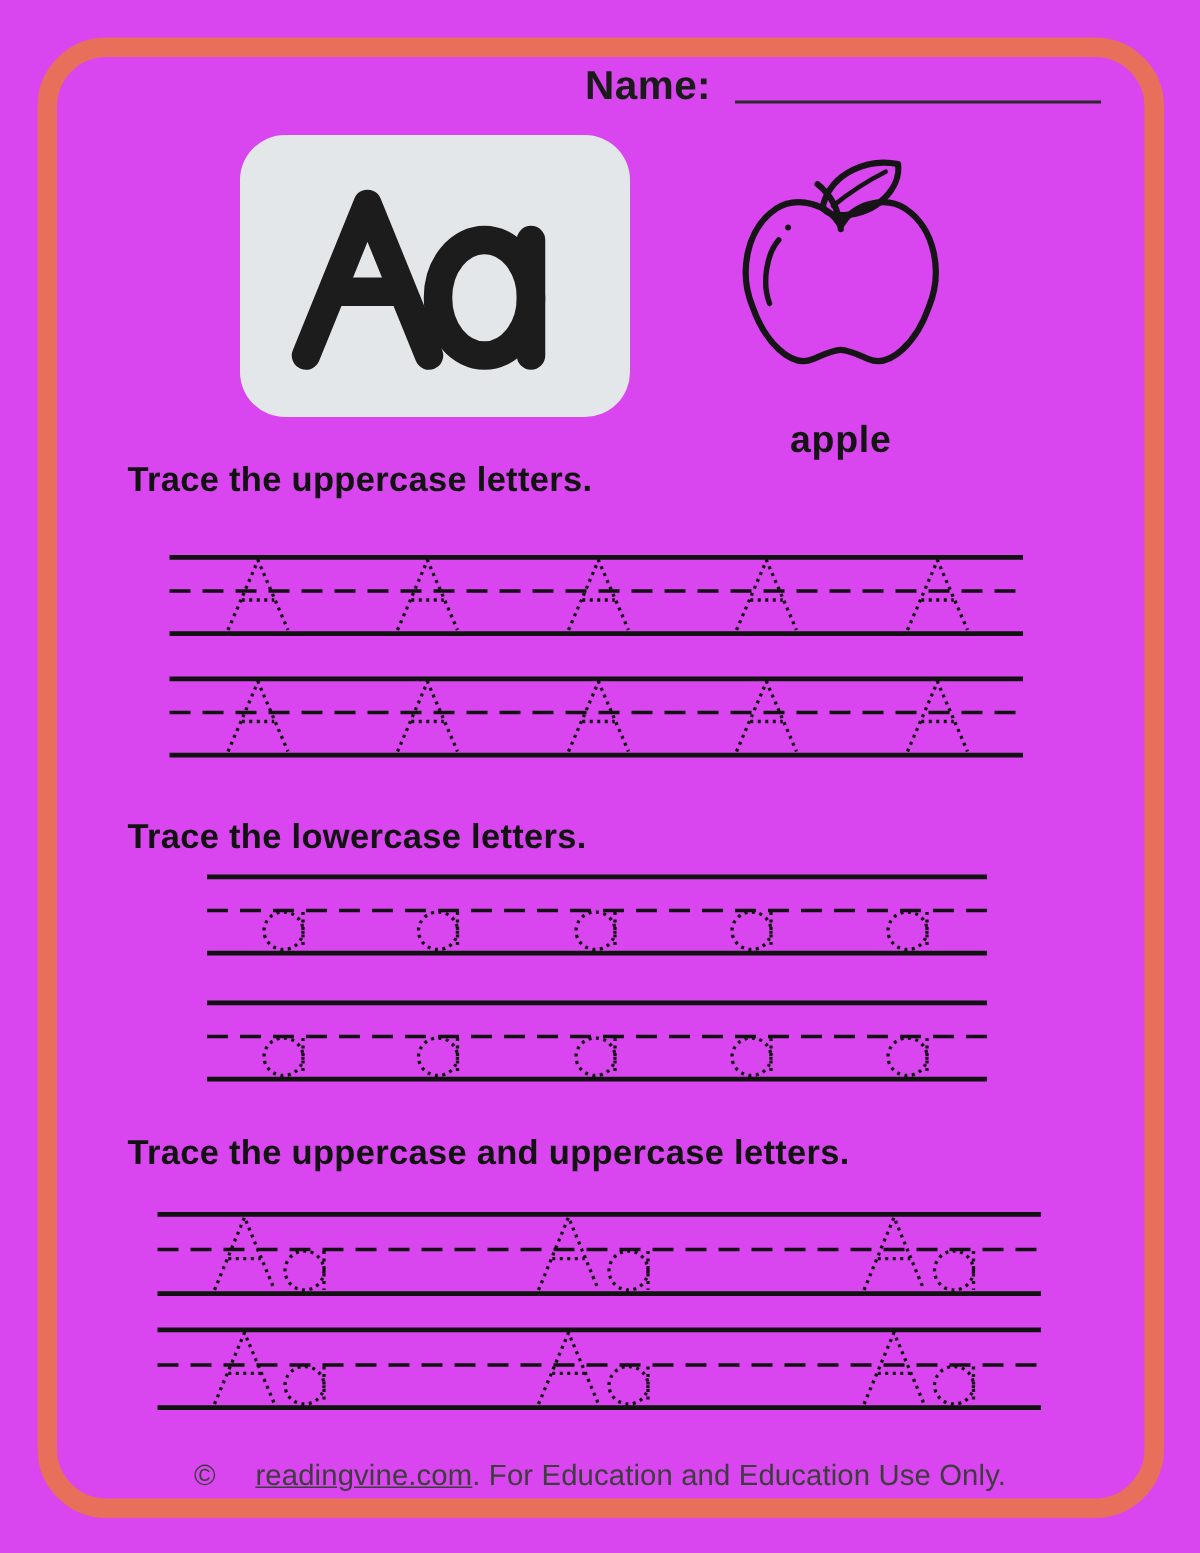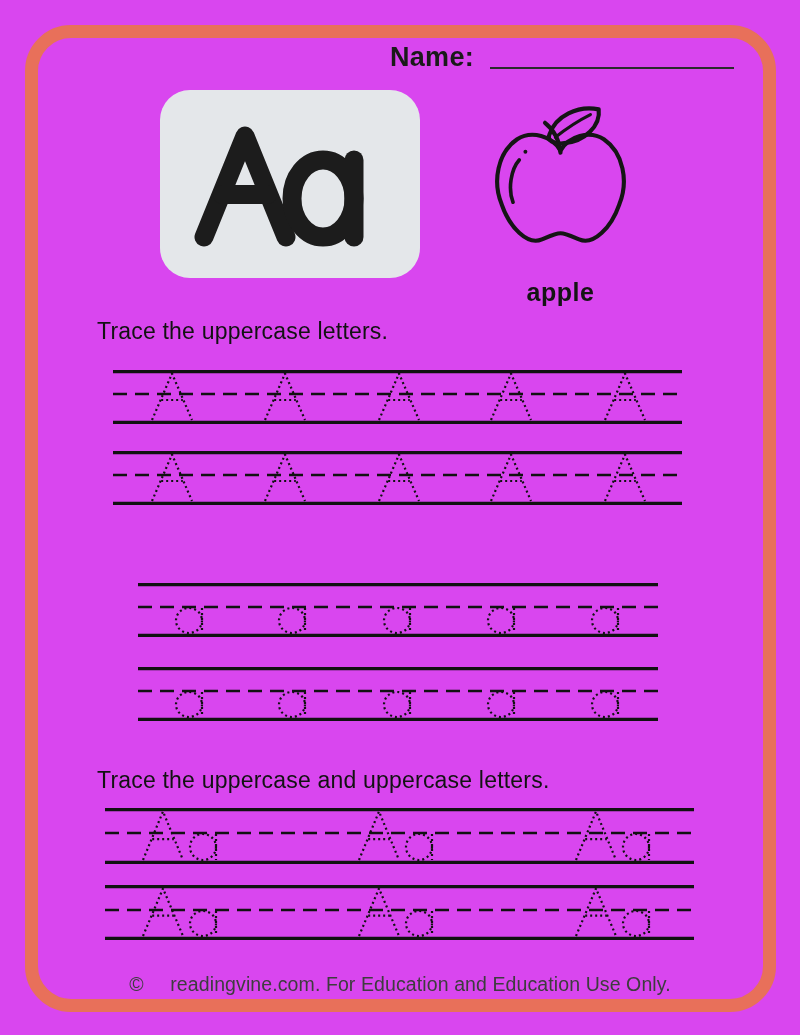--- a/index.html
+++ b/index.html
@@ -24,33 +24,33 @@
   }
   .letter-card{
     position:absolute;left:160px;top:90px;width:260px;height:188px;
     border-radius:30px;display:flex;align-items:center;justify-content:center;
   }
   .apple-fig{position:absolute;left:483px;top:98px;width:155px;text-align:center;}
   .apple-word{
     margin-top:16px;font-size:25px;font-weight:700;color:#141414;letter-spacing:.5px;
   }
   .section-heading{
-    position:absolute;left:85px;margin:12px;font-size:23px;font-weight:400;color:#121212;
+    position:absolute;left:85px;margin:0;font-size:23px;font-weight:700;color:#121212;
     letter-spacing:.2px;line-height:1.2;
   }
   #heading-0{top:306px;}
   #heading-1{top:544px;}
   #heading-2{top:755px;}
   .trace-group{position:absolute;left:0;top:0;width:800px;height:0;}
   .trace-group svg{position:absolute;display:block;overflow:visible;}
   .footer{
     position:absolute;left:0;top:973px;width:800px;text-align:center;
     font-size:19.5px;color:#3d3d3d;letter-spacing:.1px;
   }
-  .footer .link{color:#3d3d3d;cursor:pointer;margin-left:21px;}
+  .footer .link{text-decoration:underline;color:#3d3d3d;cursor:pointer;margin-left:21px;}
 </style>
 </head>
 <body>
 
 <div class="page">
 
   <div class="frame" style="border-color: rgb(232, 112, 90);"></div>
 
   <div class="name-row">
     <span class="name-label">Name:</span>
@@ -74,20 +74,21 @@
         <path stroke-width="4" d="M64,36 C70,17 92,7 112,11 C114,26 99,43 77,44 C68,44.5 62,41 64,36 Z"></path>
         <path stroke-width="3" d="M70,38 C80,30 92,22 104,16"></path>
         <path stroke-width="3.5" d="M35,60 C27,69 24,88 29,101"></path>
         <circle cx="41" cy="52" r="1.9" fill="#151515" stroke="none"></circle>
       </g>
     </svg>
     <div class="apple-word">apple</div>
   </div>
 
   <h2 class="section-heading" id="heading-0">Trace the uppercase letters.</h2>
+  <h2 class="section-heading" id="heading-1">Trace the lowercase letters.</h2>
   <h2 class="section-heading" id="heading-2">Trace the uppercase and uppercase letters.</h2>
 
   <div class="trace-group" id="rows-0">
       <svg width="569" height="54" viewBox="0 0 569 54" style="left: 113px; top: 370px;">
         <path d="M0 1.6 L569 1.6" fill="none" stroke="#111111" stroke-width="3.2" stroke-linejoin="round" stroke-linecap="butt"></path>
         <path d="M0 52.4 L569 52.4" fill="none" stroke="#111111" stroke-width="3.2" stroke-linejoin="round" stroke-linecap="butt"></path>
         <path d="M0 24 L569 24" fill="none" stroke="#111111" stroke-width="2.4" stroke-linejoin="round" stroke-linecap="butt" stroke-dasharray="14 8"></path>
         <path d="M39 50 L59 3.5 L79 50" fill="none" stroke="#111111" stroke-width="2.2" stroke-linejoin="round" stroke-linecap="butt" stroke-dasharray="2 3"></path>
         <path d="M48.17 30.005 L69.83 30.005" fill="none" stroke="#111111" stroke-width="2.2" stroke-linejoin="round" stroke-linecap="butt" stroke-dasharray="2 3"></path>
         <path d="M152 50 L172 3.5 L192 50" fill="none" stroke="#111111" stroke-width="2.2" stroke-linejoin="round" stroke-linecap="butt" stroke-dasharray="2 3"></path>

